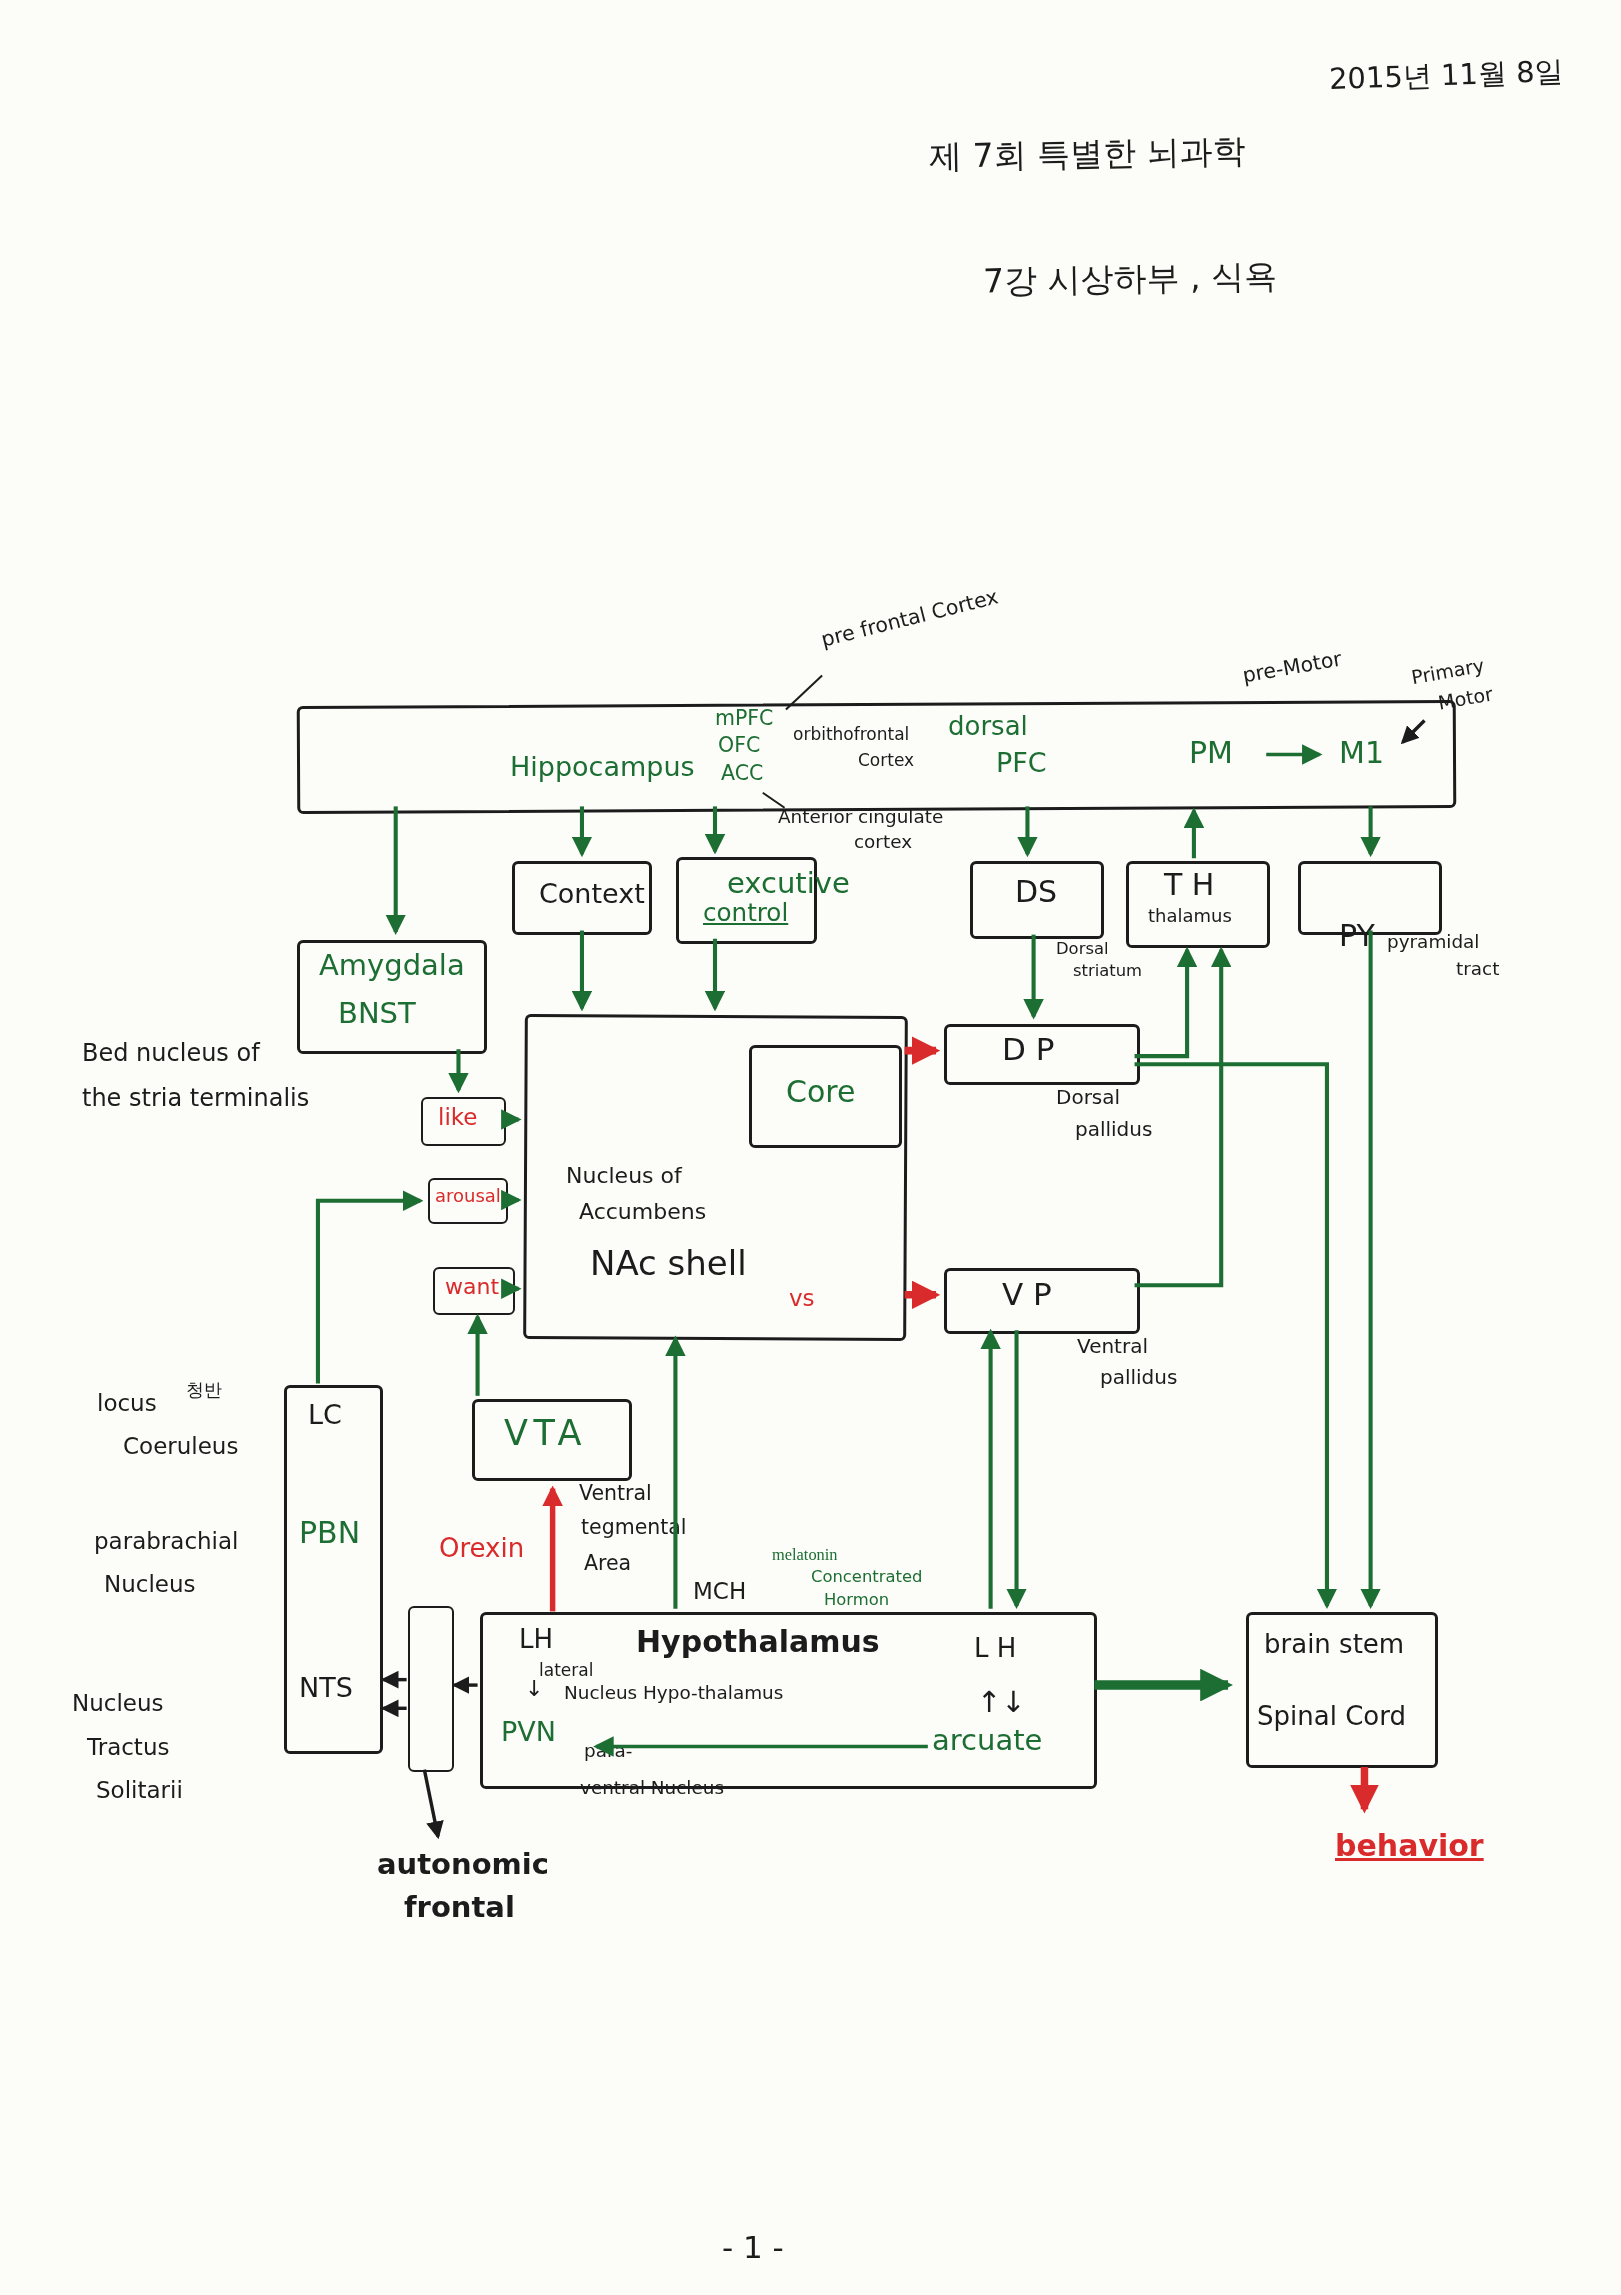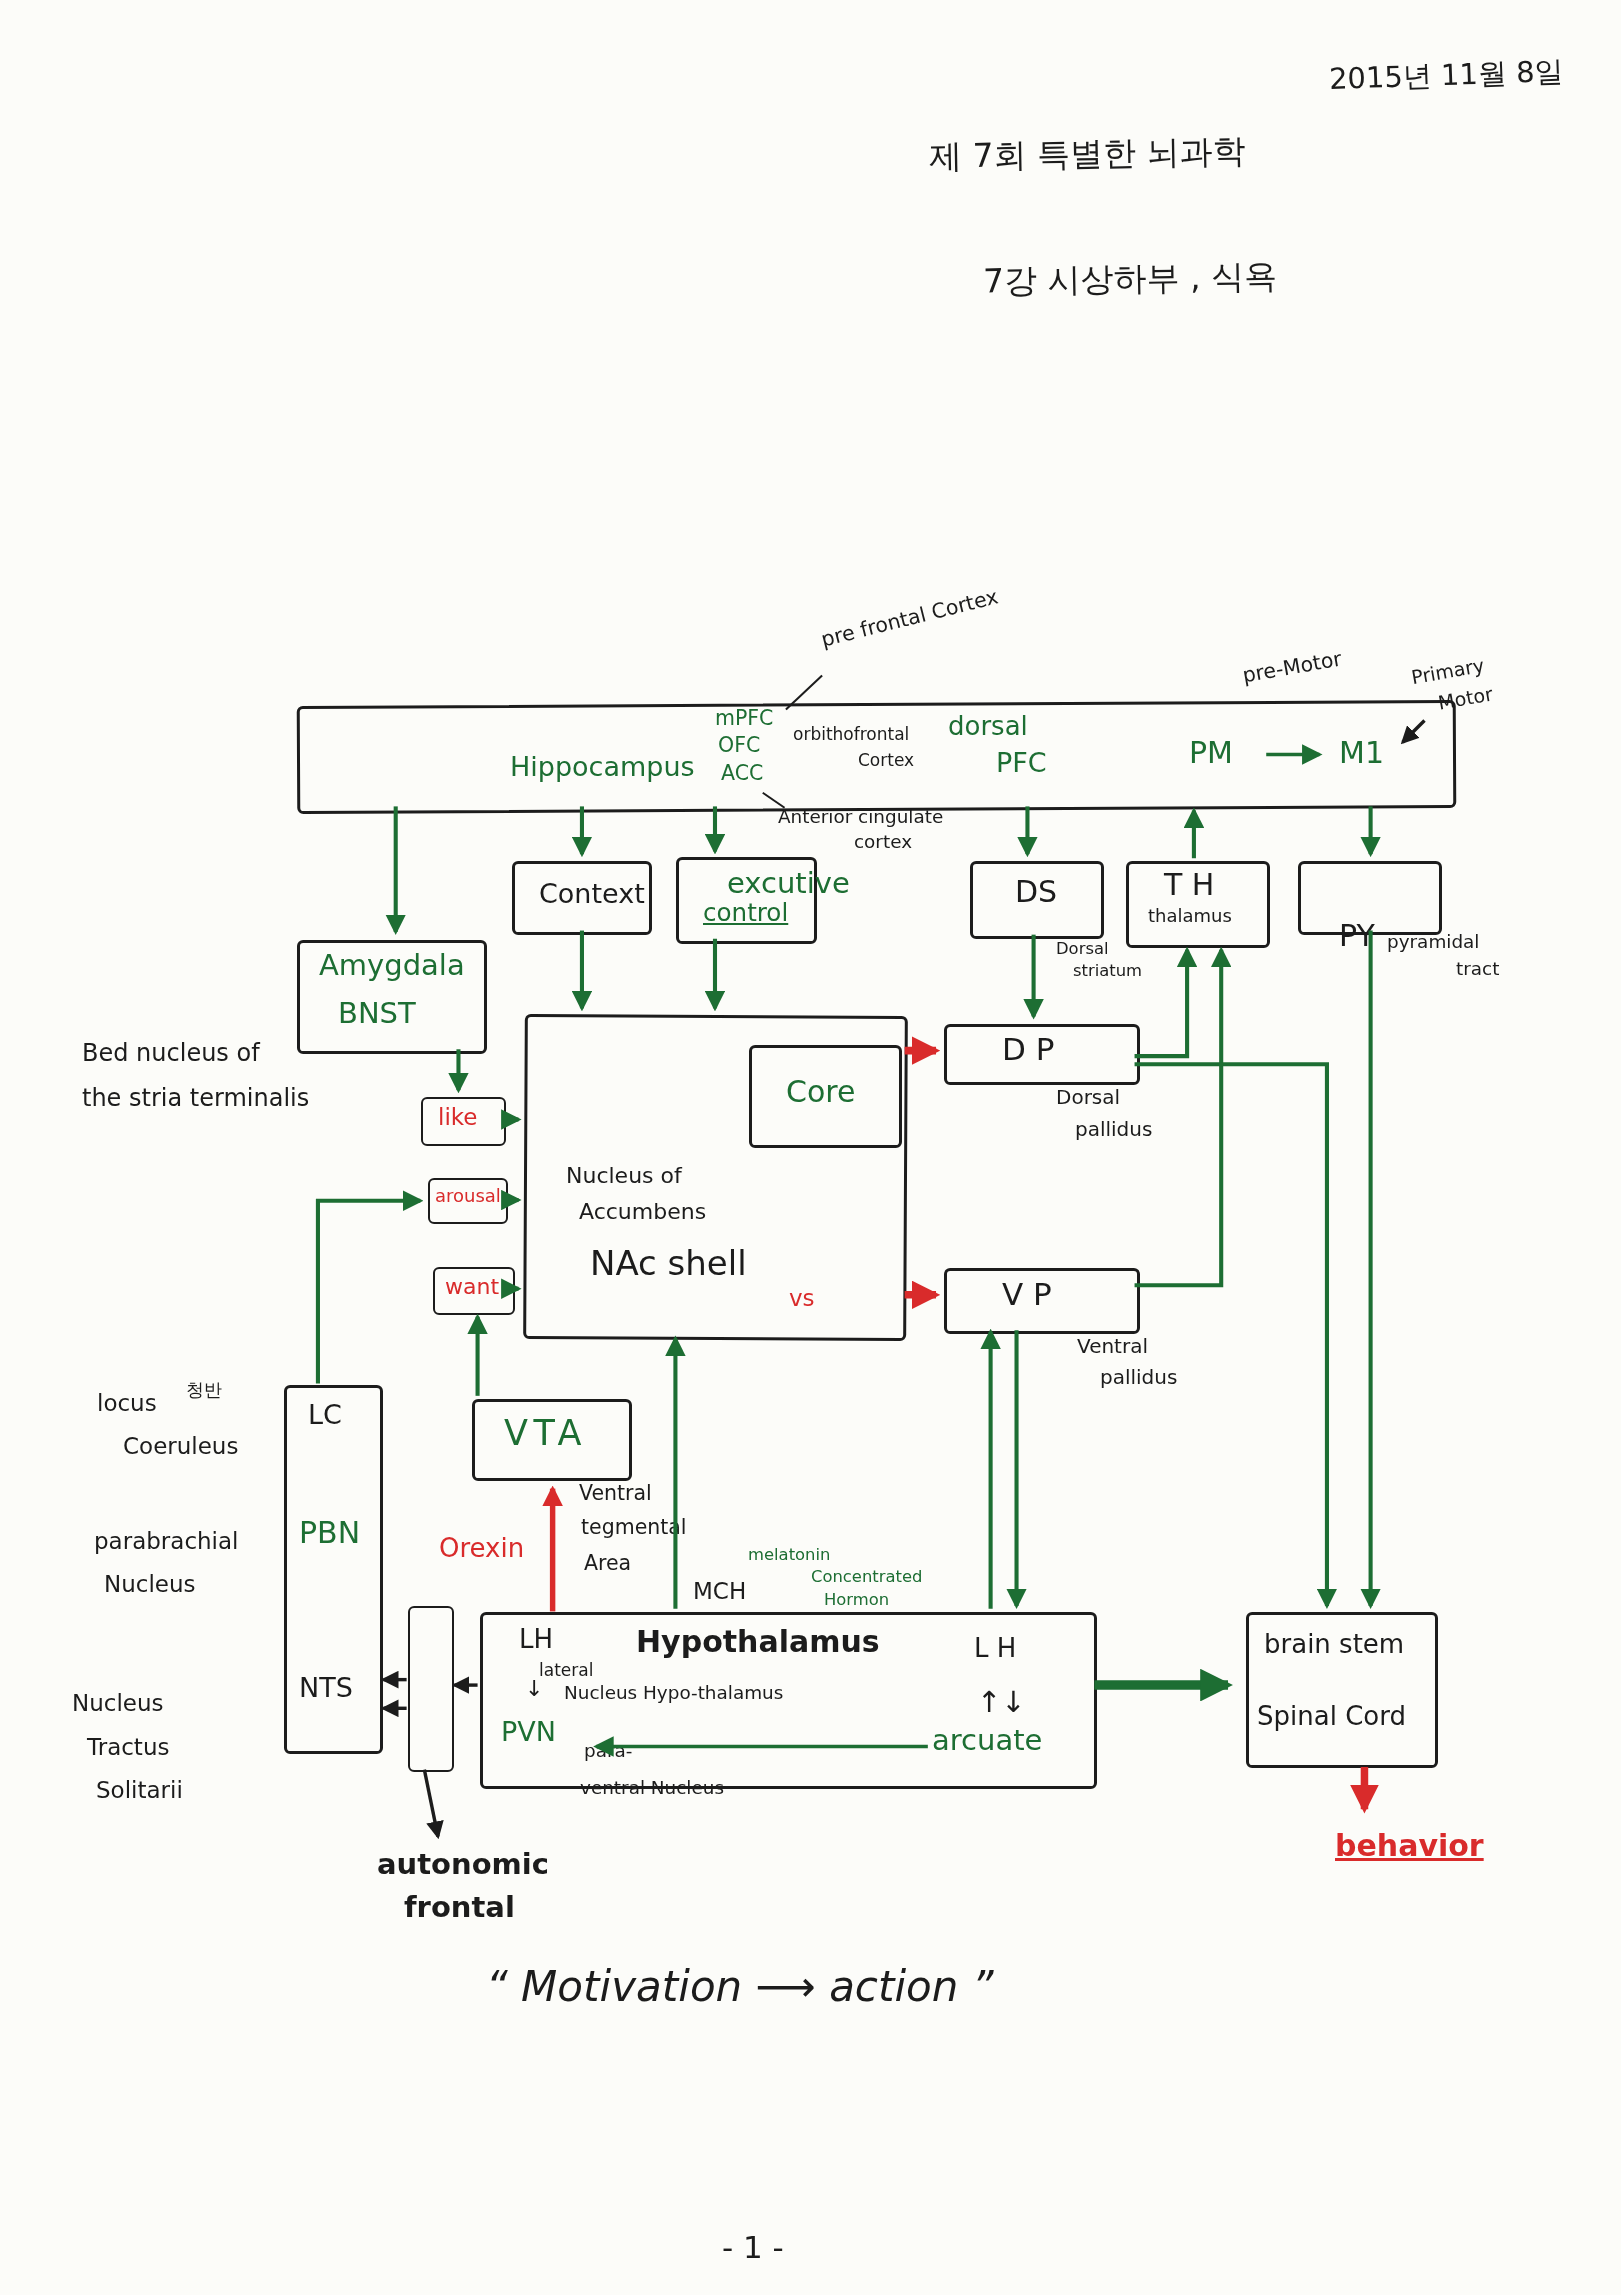--- a/index.html
+++ b/index.html
@@ -116,31 +116,30 @@
   <div class="t" style="left:539px;top:1661px;font-size:17px;">lateral</div>
   <div class="t" style="left:525px;top:1677px;font-size:22px;">↓</div>
   <div class="t" style="left:564px;top:1683px;font-size:18.4px;">Nucleus Hypo-thalamus</div>
   <div class="t g" style="left:501px;top:1717px;font-size:27px;">PVN</div>
   <div class="t" style="left:584px;top:1741px;font-size:18.4px;">para-</div>
   <div class="t" style="left:580px;top:1778px;font-size:18.4px;">ventral Nucleus</div>
   <div class="t" style="left:974px;top:1634px;font-size:26px;">L H</div>
   <div class="t" style="left:977px;top:1687px;font-size:29px;">↑↓</div>
   <div class="t g" style="left:932px;top:1725px;font-size:29px;">arcuate</div>
   <div class="t" style="left:693px;top:1579px;font-size:23px;">MCH</div>
-  <div class="t g" style="left:748px;top:1546px;font-size:16.4px;">melatonin</div>
+  <div class="t g" style="left:772px;top:1546px;font-size:16.4px;font-family:Liberation Serif, serif;">melatonin</div>
   <div class="t g" style="left:811px;top:1568px;font-size:16.4px;">Concentrated</div>
   <div class="t g" style="left:824px;top:1591px;font-size:16.4px;">Hormon</div>
 
   <div class="t" style="left:1264px;top:1630px;font-size:26px;">brain stem</div>
   <div class="t" style="left:1257px;top:1702px;font-size:26px;">Spinal Cord</div>
   <div class="t r b" style="left:1335px;top:1829px;font-size:30px;text-decoration:underline;">behavior</div>
   <div class="t b" style="left:377px;top:1849px;font-size:29px;">autonomic</div>
   <div class="t b" style="left:404px;top:1892px;font-size:29px;">frontal</div>
 
-  <div class="t" style="left:486px;top:1964px;font-size:42px;font-style:italic;">“ Motivation ⟶ action ”</div>
   <div class="t" style="left:722px;top:2230px;font-size:31px;">- 1 -</div>
 
   <svg class="overlay" width="1621" height="2295" viewBox="0 0 2376 3364">
     <defs>
       <marker id="ag" markerUnits="userSpaceOnUse" markerWidth="30" markerHeight="30" viewBox="0 0 10 10" refX="8.5" refY="5" orient="auto-start-reverse">
         <path d="M0 0 L10 5 L0 10 Z" fill="#1d6e33"></path>
       </marker>
       <marker id="agt" markerUnits="userSpaceOnUse" markerWidth="48" markerHeight="48" viewBox="0 0 10 10" refX="8.5" refY="5" orient="auto-start-reverse">
         <path d="M0 0 L10 5 L0 10 Z" fill="#1d6e33"></path>
       </marker>

